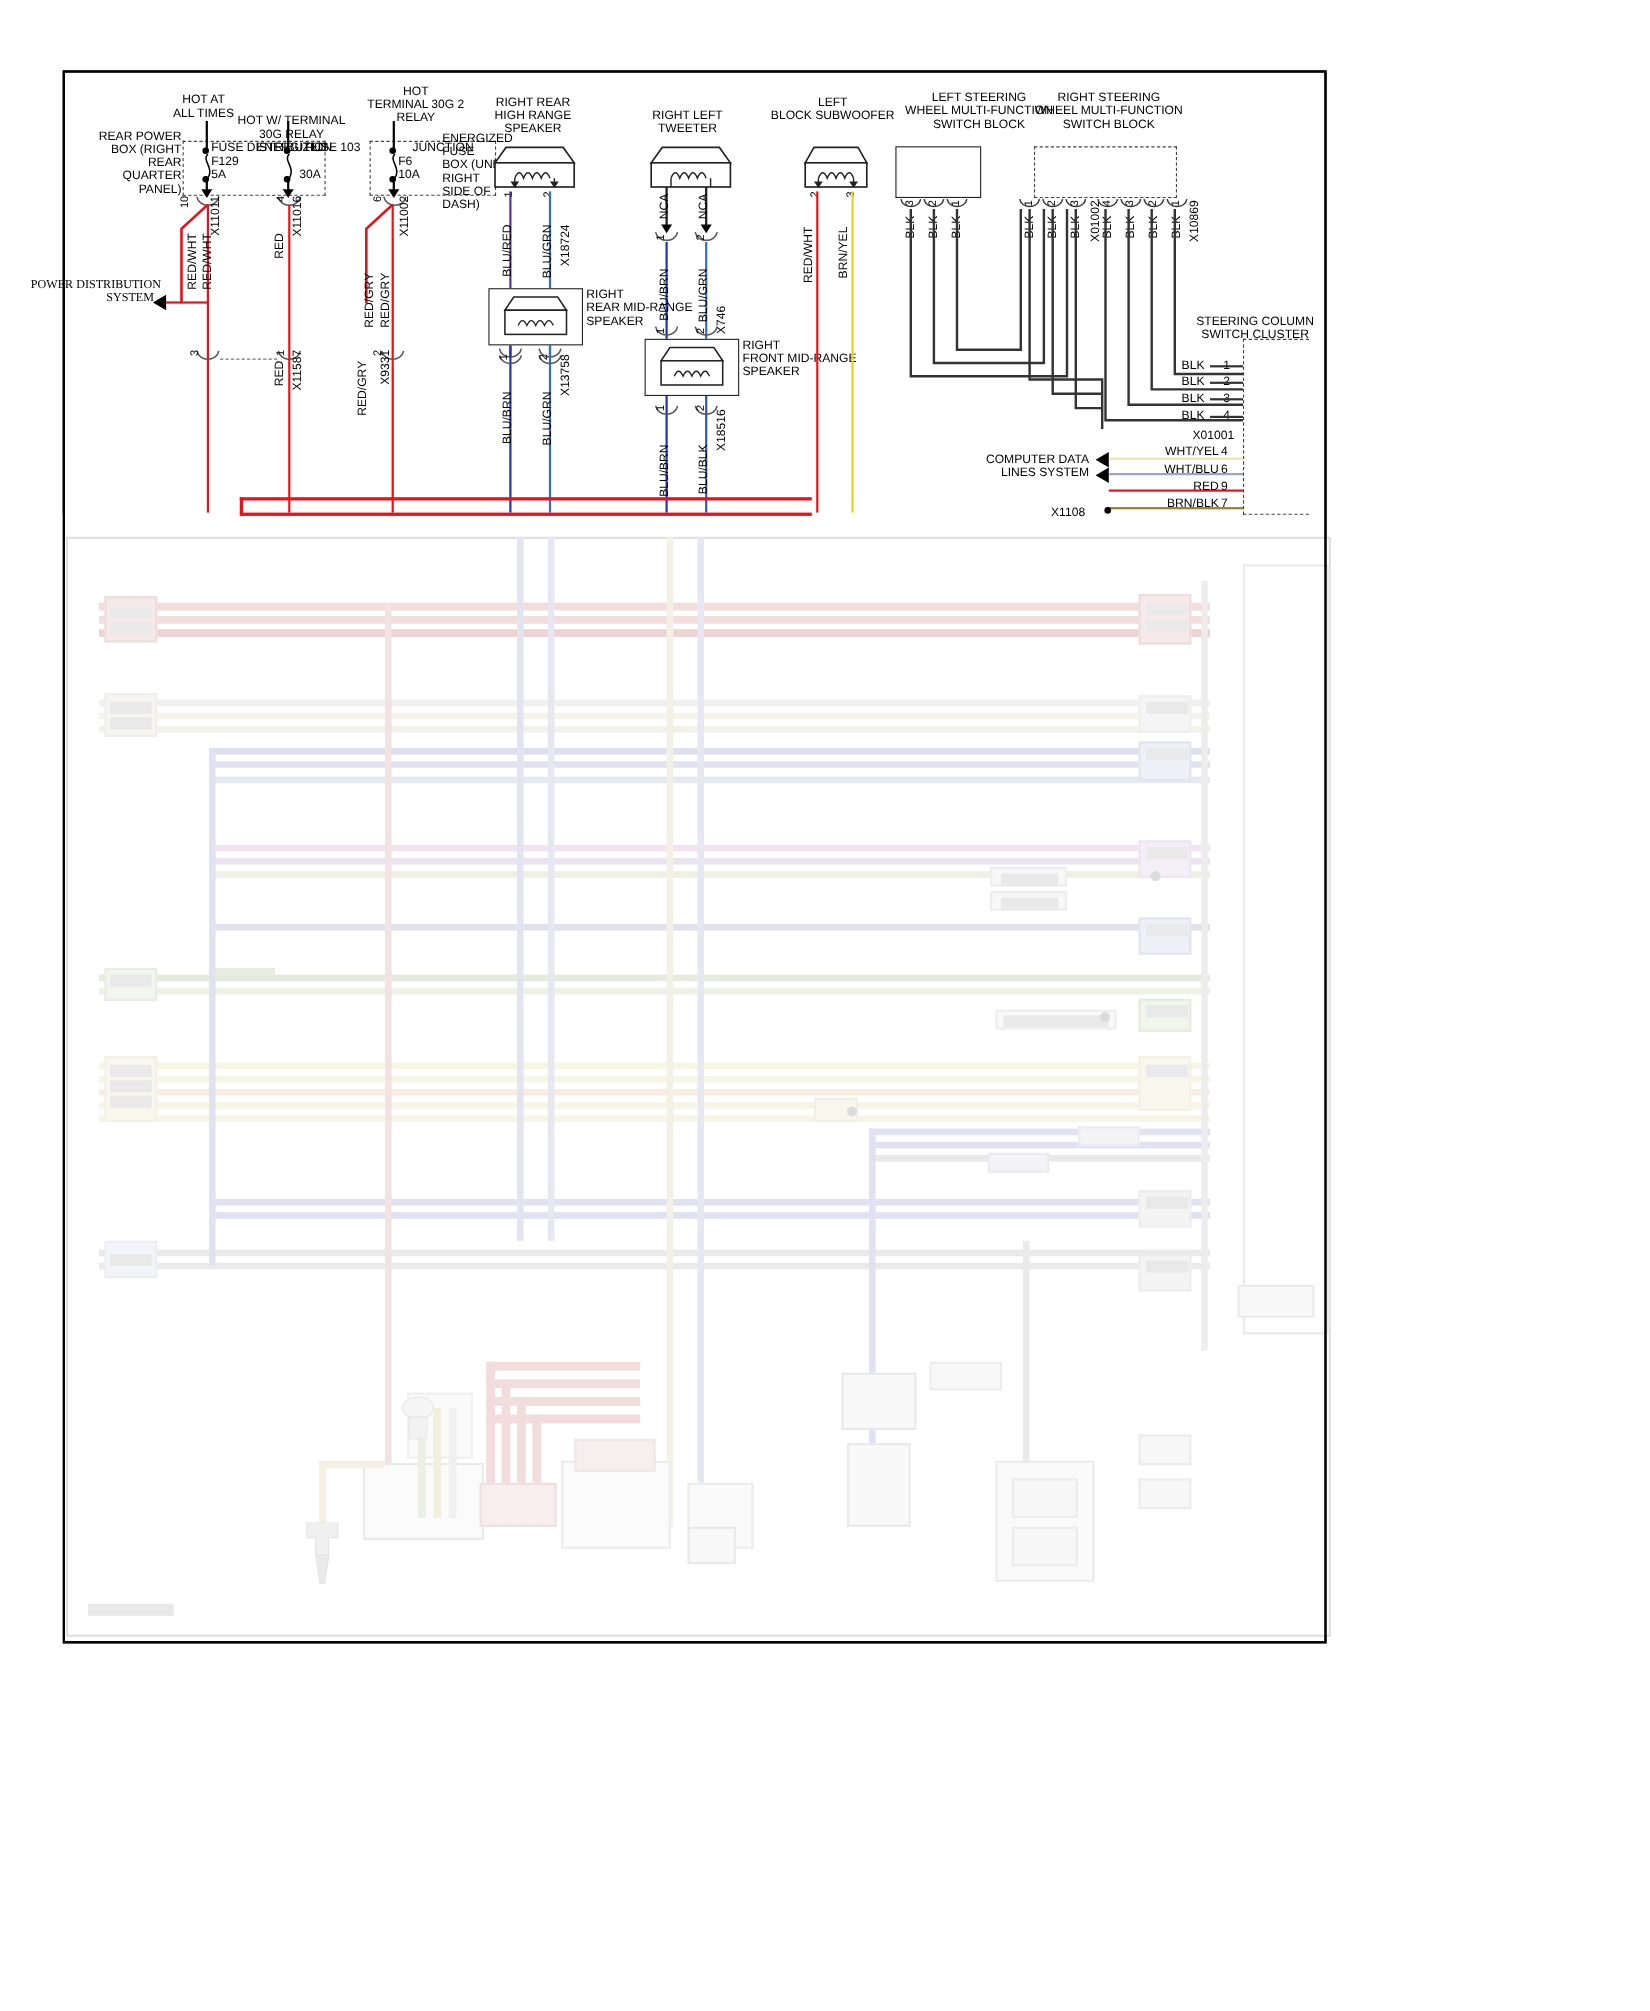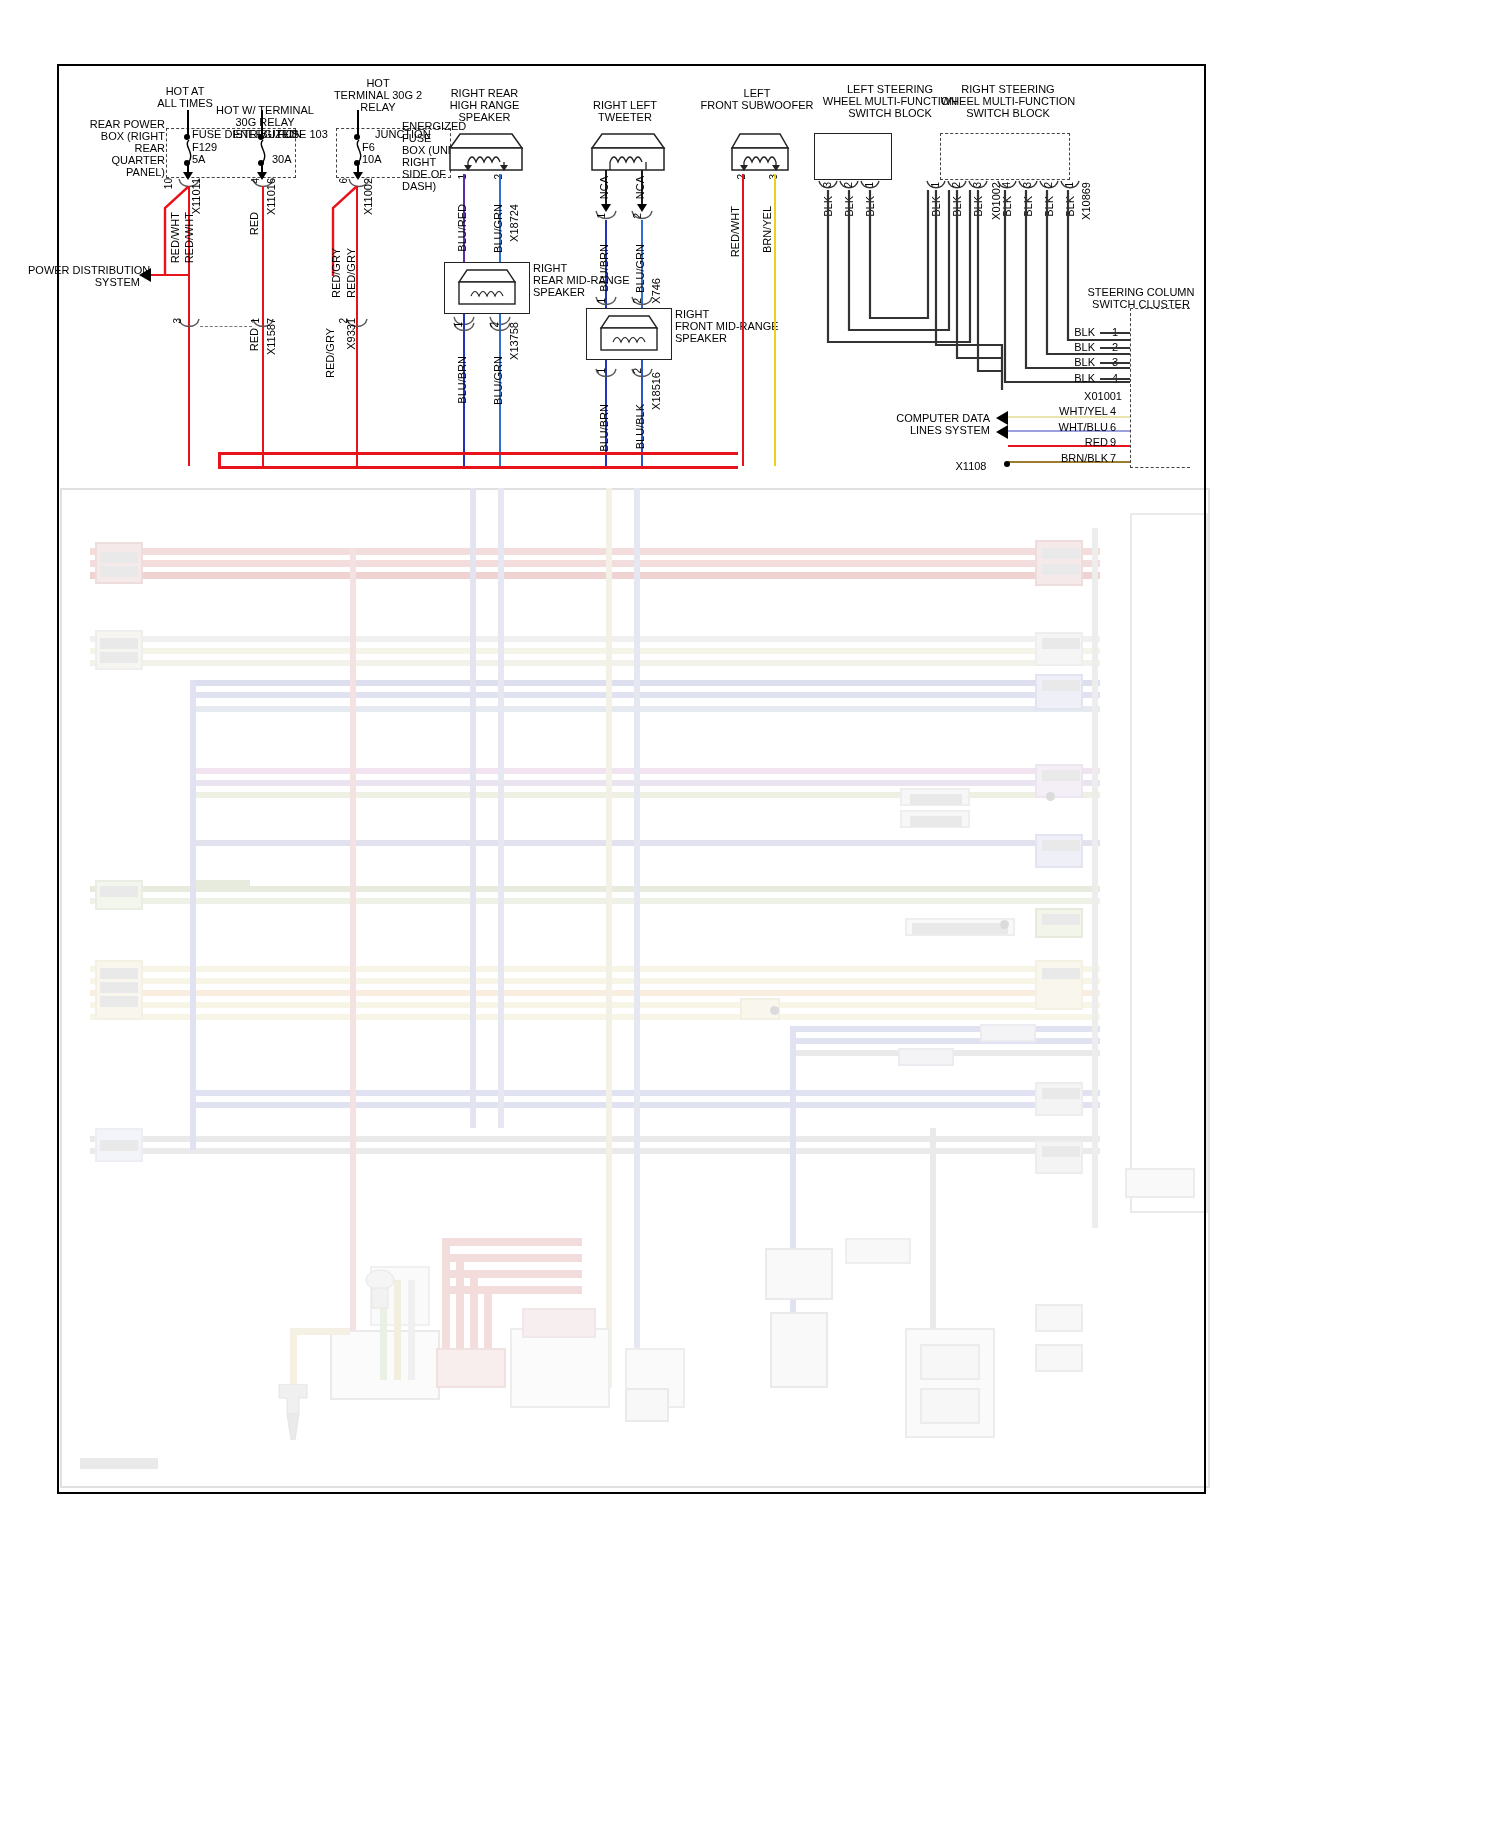--- a/index.html
+++ b/index.html
@@ -80,21 +80,21 @@
 RELAY</span></div>
 
   <div class="tc" style="left:432px;top:87px;width:105px;"><span>RIGHT REAR
 HIGH RANGE
 SPEAKER</span></div>
 
   <div class="tc" style="left:575px;top:99px;width:100px;"><span>RIGHT LEFT
 TWEETER</span></div>
 
   <div class="tc" style="left:698px;top:87px;width:118px;"><span>LEFT
-FRONT SUBWOOFER</span></div>
+BLOCK SUBWOOFER</span></div>
 
   <div class="tc" style="left:790px;top:83px;width:200px;"><span>LEFT STEERING
 WHEEL MULTI-FUNCTION
 SWITCH BLOCK</span></div>
 
   <div class="tc" style="left:908px;top:83px;width:200px;"><span>RIGHT STEERING
 WHEEL MULTI-FUNCTION
 SWITCH BLOCK</span></div>
 
   <div class="tr" style="left:60px;top:118px;width:105px;"><span>REAR POWER
@@ -167,21 +167,21 @@
   <div class="vt num" style="left:338px;top:178px;"><span>6</span></div>
   <div class="vt" style="left:362px;top:178px;"><span>X11002</span></div>
 
   <svg class="abs" style="left:160px;top:186px;width:36px;height:90px;" viewBox="0 0 36 90">
     <path d="M29 0 L 5 22 L 5 90" stroke="#e8131a" stroke-width="2.4" fill="none"></path>
   </svg>
   <div class="wire redv" style="left:188px;top:186px;height:280px;"></div>
 
   <div class="wire redh" style="left:150px;top:274px;width:40px;"></div>
   <div class="arrow-l" style="left:139px;top:268px;"></div>
-  <div class="tr" style="left:28px;top:264px;width:112px;"><span>POWER DISTRIBUTION
+  <div class="tr" style="left:28px;top:253px;width:112px;font-family:Liberation Serif, serif;"><span>POWER DISTRIBUTION
 SYSTEM</span></div>
 
   <div class="vt" style="left:169px;top:212px;"><span>RED/WHT</span></div>
   <div class="vt" style="left:183px;top:212px;"><span>RED/WHT</span></div>
 
   <div class="wire redv" style="left:262px;top:186px;height:280px;"></div>
   <div class="vt" style="left:248px;top:212px;"><span>RED</span></div>
 
   <svg class="abs" style="left:328px;top:186px;width:34px;height:90px;" viewBox="0 0 34 90">
     <path d="M29 0 L 5 22 L 5 90" stroke="#e8131a" stroke-width="2.4" fill="none"></path>

